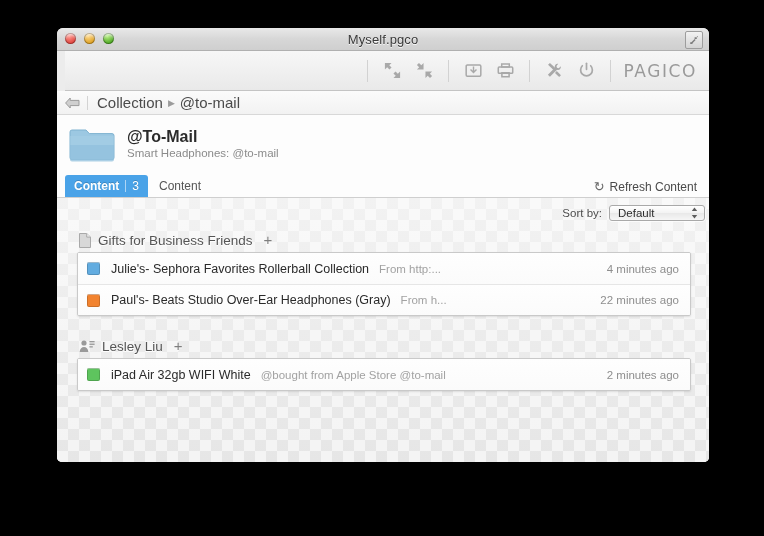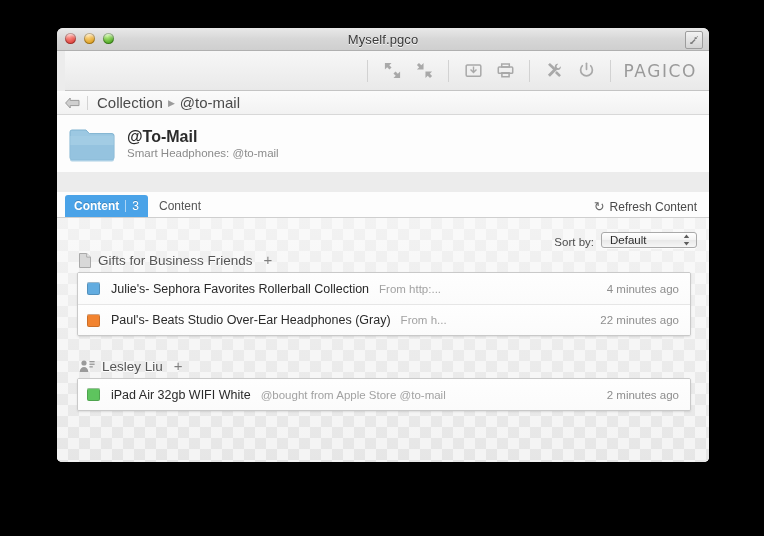--- a/index.html
+++ b/index.html
@@ -176,21 +176,20 @@
   .tabbar {
     flex: 0 0 26px;
     height: 26px;
     background: #fdfdfd;
     border-bottom: 1px solid #cfcfcf;
     display: flex;
     align-items: flex-end;
     padding: 0 10px 0 8px;
     box-sizing: border-box;
     position: relative;
-    margin-top: 20px;
   }
   .tab {
     height: 22px;
     display: flex;
     align-items: center;
     padding: 0 9px;
     font-size: 12px;
     color: #555;
     border-radius: 3px 3px 0 0;
     margin-right: 2px;
@@ -230,23 +229,23 @@
       linear-gradient(45deg, rgba(255,255,255,0.55) 25%, transparent 25%, transparent 75%, rgba(255,255,255,0.55) 75%),
       linear-gradient(45deg, rgba(255,255,255,0.55) 25%, transparent 25%, transparent 75%, rgba(255,255,255,0.55) 75%),
       linear-gradient(to bottom, #f2f2f2, #e6e6e6);
     background-size: 22px 22px, 22px 22px, 100% 100%;
     background-position: 0 0, 11px 11px, 0 0;
   }
 
   .sortbar {
     height: 30px;
     display: flex;
-    align-items: flex-end;
+    align-items: center;
     justify-content: flex-end;
-    padding-right: 12px;
+    padding-right: 4px;
     box-sizing: border-box;
   }
   .sort-label { font-size: 11.5px; color: #4d4d4d; margin-right: 7px; }
   .select {
     position: relative;
     width: 96px;
     height: 16px;
     border: 1px solid #a9a9a9;
     border-radius: 3px;
     background: linear-gradient(to bottom, #ffffff 0%, #f3f3f3 48%, #e8e8e8 50%, #f6f6f6 100%);

